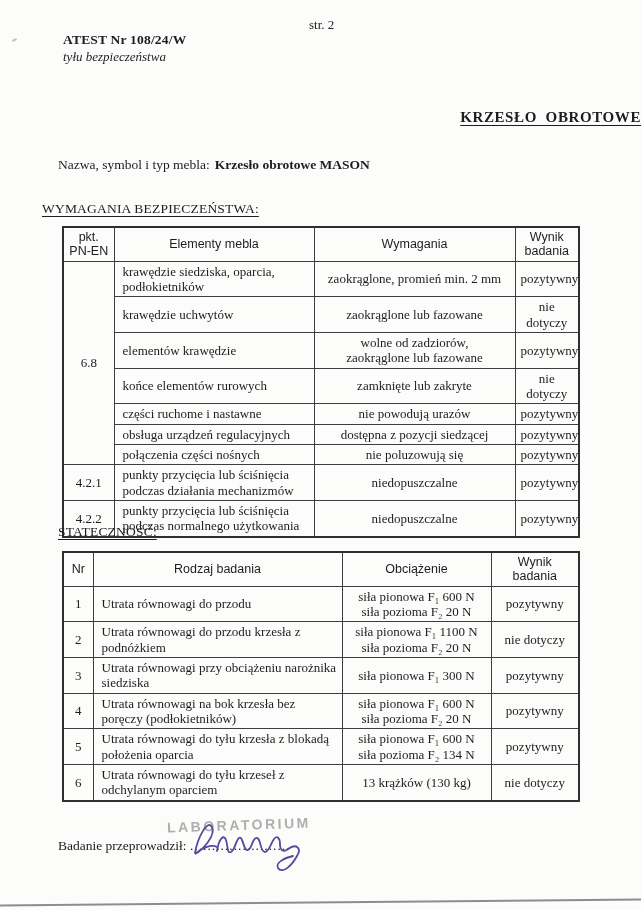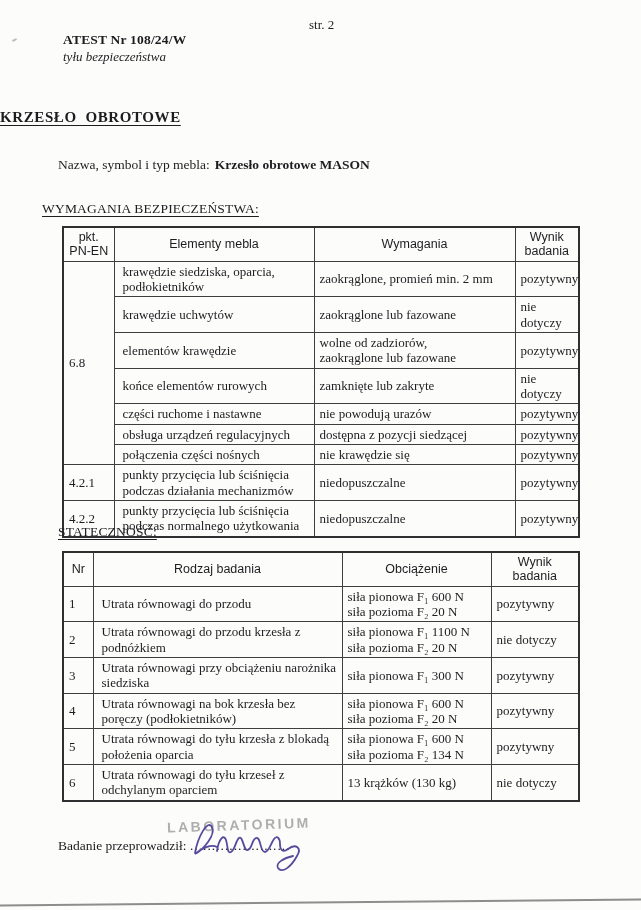--- a/index.html
+++ b/index.html
@@ -9,40 +9,40 @@
     font-family:"Liberation Serif","DejaVu Serif",serif;color:#1d1d20;overflow:hidden;
   }
   .abs{position:absolute;}
   .ital{}
   .bold{font-weight:bold;margin-top:12px;}
   .und{text-decoration:underline;text-underline-offset:3px;text-decoration-thickness:1px;}
 
   #page-number{left:309px;top:17px;font-size:13px;}
   #atest-no{left:63px;top:32px;font-size:13.5px;font-weight:bold;letter-spacing:.2px;}
   #atest-sub{left:63px;top:49px;font-size:13px;font-style:italic;}
-  #doc-title{left:0;top:109px;width:641px;text-align:left;font-size:15px;font-weight:bold;letter-spacing:.6px;}
+  #doc-title{left:0;top:109px;width:641px;text-align:right;font-size:15px;font-weight:bold;letter-spacing:.6px;}
   #doc-title span{white-space:pre;}
   #product-line{left:58px;top:157px;font-size:13.5px;}
   #product-line .val{margin-left:5px;}
 
   .section-heading{font-size:13.5px;letter-spacing:.2px;}
   #safety-heading{left:42px;top:201px;}
   #stability-heading{left:58px;top:524px;}
 
   table{border-collapse:collapse;table-layout:fixed;width:516px;border:2px solid #2f2f31;}
   #safety-table{left:62px;top:226px;}
   #stability-table{left:62px;top:551px;}
   th,td{border:1.5px solid #3e3e40;white-space:pre-line;vertical-align:middle;}
   th{
     font-family:"Liberation Sans","DejaVu Sans",sans-serif;font-weight:normal;
     font-size:12.5px;text-align:center;padding:2px 3px;line-height:1.15;
   }
   td{font-size:13px;line-height:1.18;padding:2px 5px;}
   td.l{text-align:left;padding-left:8px;}
-  td.c{text-align:left;}
+  td.c{text-align:center;}
 
   #stamp{
     left:167px;top:817px;font-family:"Liberation Sans","DejaVu Sans",sans-serif;
     font-size:14px;font-weight:bold;letter-spacing:2.5px;color:#9b9b9b;opacity:.8;
     transform:rotate(-2deg);
   }
   #sign-line{left:58px;top:838px;font-size:13.5px;}
   #sign-dots{letter-spacing:1px;}
   #signature-svg{left:183px;top:806px;pointer-events:none;}
   #bottom-edge{left:0;top:894px;}
@@ -118,21 +118,21 @@
           <td class="c">nie powodują urazów</td>
           <td class="c">pozytywny</td>
         </tr>
         <tr>
           <td class="l">obsługa urządzeń regulacyjnych</td>
           <td class="c">dostępna z pozycji siedzącej</td>
           <td class="c">pozytywny</td>
         </tr>
         <tr>
           <td class="l">połączenia części nośnych</td>
-          <td class="c">nie krawędzie się</td>
+          <td class="c">nie poluzowują się</td>
           <td class="c">pozytywny</td>
         </tr>
         <tr>
           <td class="c">4.2.1</td>
           <td class="l">punkty przycięcia lub ściśnięcia
 podczas działania mechanizmów</td>
           <td class="c">niedopuszczalne</td>
           <td class="c">pozytywny</td>
         </tr>
         <tr>

